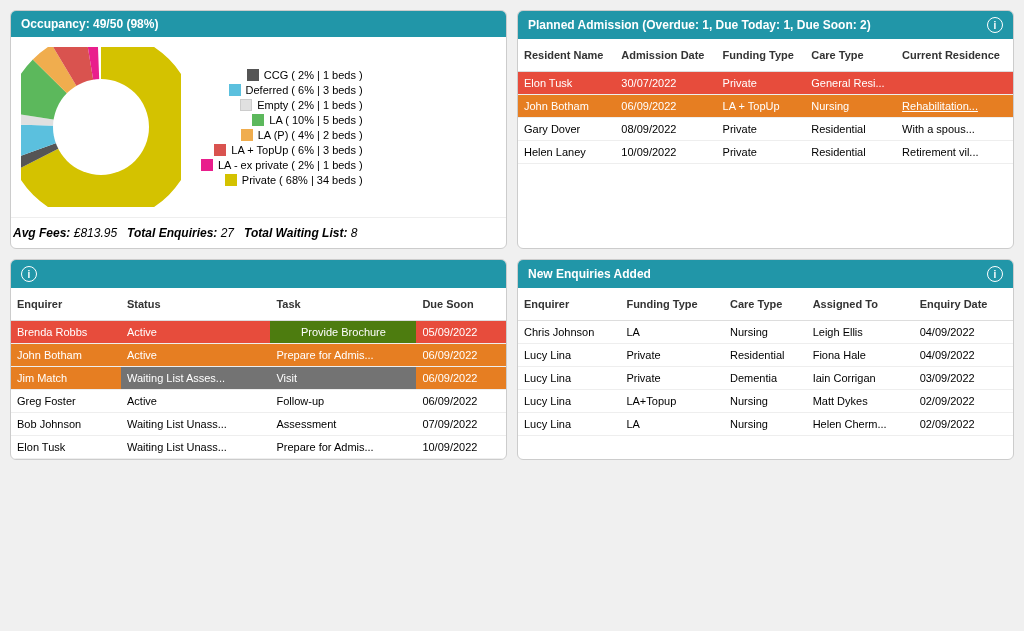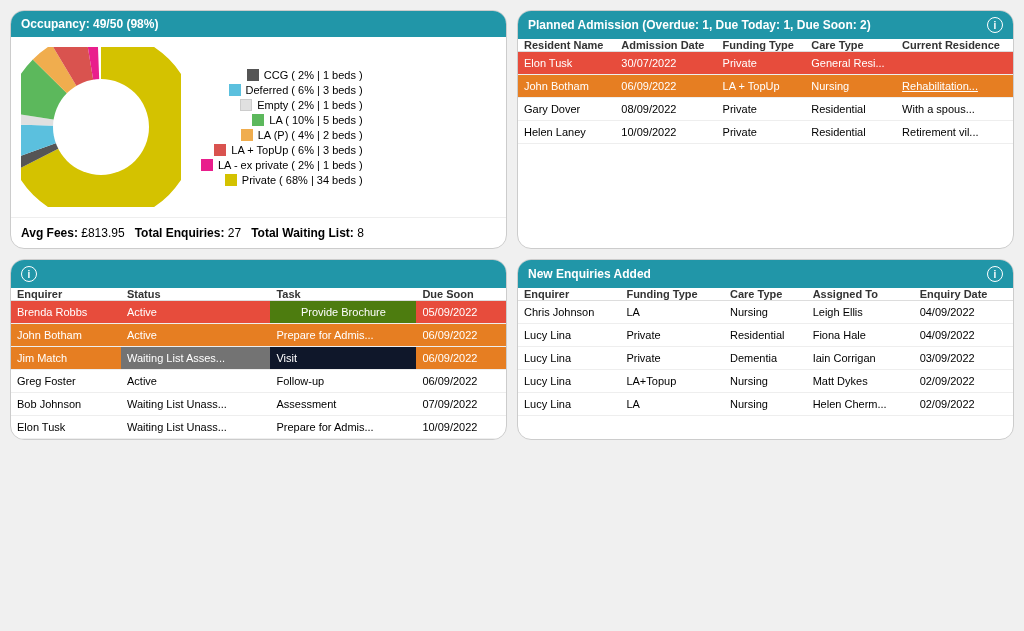--- a/index.html
+++ b/index.html
@@ -11,21 +11,21 @@
     }
     .dashboard {
       display: grid;
       grid-template-columns: 1fr 1fr;
       grid-template-rows: auto auto;
       gap: 10px;
     }
     .panel {
       background: #fff;
       border: 1px solid #ccc;
-      border-radius: 14px;
+      border-radius: 6px;
       overflow: hidden;
     }
     .panel-header {
       background: #2196a8;
       color: #fff;
       padding: 6px 10px;
       font-weight: bold;
       font-size: 12px;
       display: flex;
       justify-content: space-between;
@@ -66,33 +66,34 @@
       display: flex;
       align-items: center;
       gap: 5px;
     }
     .legend-color {
       width: 12px;
       height: 12px;
       flex-shrink: 0;
     }
     .avg-fees {
-      padding: 8px 10px;
+      padding: 8px 2px;
       font-size: 12px;
       border-top: 1px solid #eee;
+      font-style: italic;
     }
     
     table {
       width: 100%;
       border-collapse: collapse;
       font-size: 11px;
     }
     th {
       text-align: left;
-      padding: 0 6px;
+      padding: 10px 6px;
       font-weight: bold;
       border-bottom: 1px solid #ddd;
       color: #333;
     }
     td {
       padding: 5px 6px;
       border-bottom: 1px solid #eee;
     }
   </style>
 </head>
@@ -246,21 +247,21 @@
             </tr>
             <tr>
               <td style="background: rgb(230, 126, 34); color: rgb(255, 255, 255);">John Botham</td>
               <td style="background: rgb(230, 126, 34); color: rgb(255, 255, 255);">Active</td>
               <td style="background: rgb(230, 126, 34); color: rgb(255, 255, 255);">Prepare for Admis...</td>
               <td style="background: rgb(230, 126, 34); color: rgb(255, 255, 255);">06/09/2022</td>
             </tr>
             <tr>
               <td style="background: rgb(230, 126, 34); color: rgb(255, 255, 255);">Jim Match</td>
               <td style="background: #737373; color: rgb(255, 255, 255);">Waiting List Asses...</td>
-              <td style="background: #0f172a; color: rgb(255, 255, 255);">Visit</td>
+              <td style="background: #737373; color: rgb(255, 255, 255);">Visit</td>
               <td style="background: rgb(230, 126, 34); color: rgb(255, 255, 255);">06/09/2022</td>
             </tr>
             <tr>
               <td>Greg Foster</td>
               <td>Active</td>
               <td>Follow-up</td>
               <td>06/09/2022</td>
             </tr>
             <tr>
               <td>Bob Johnson</td>

